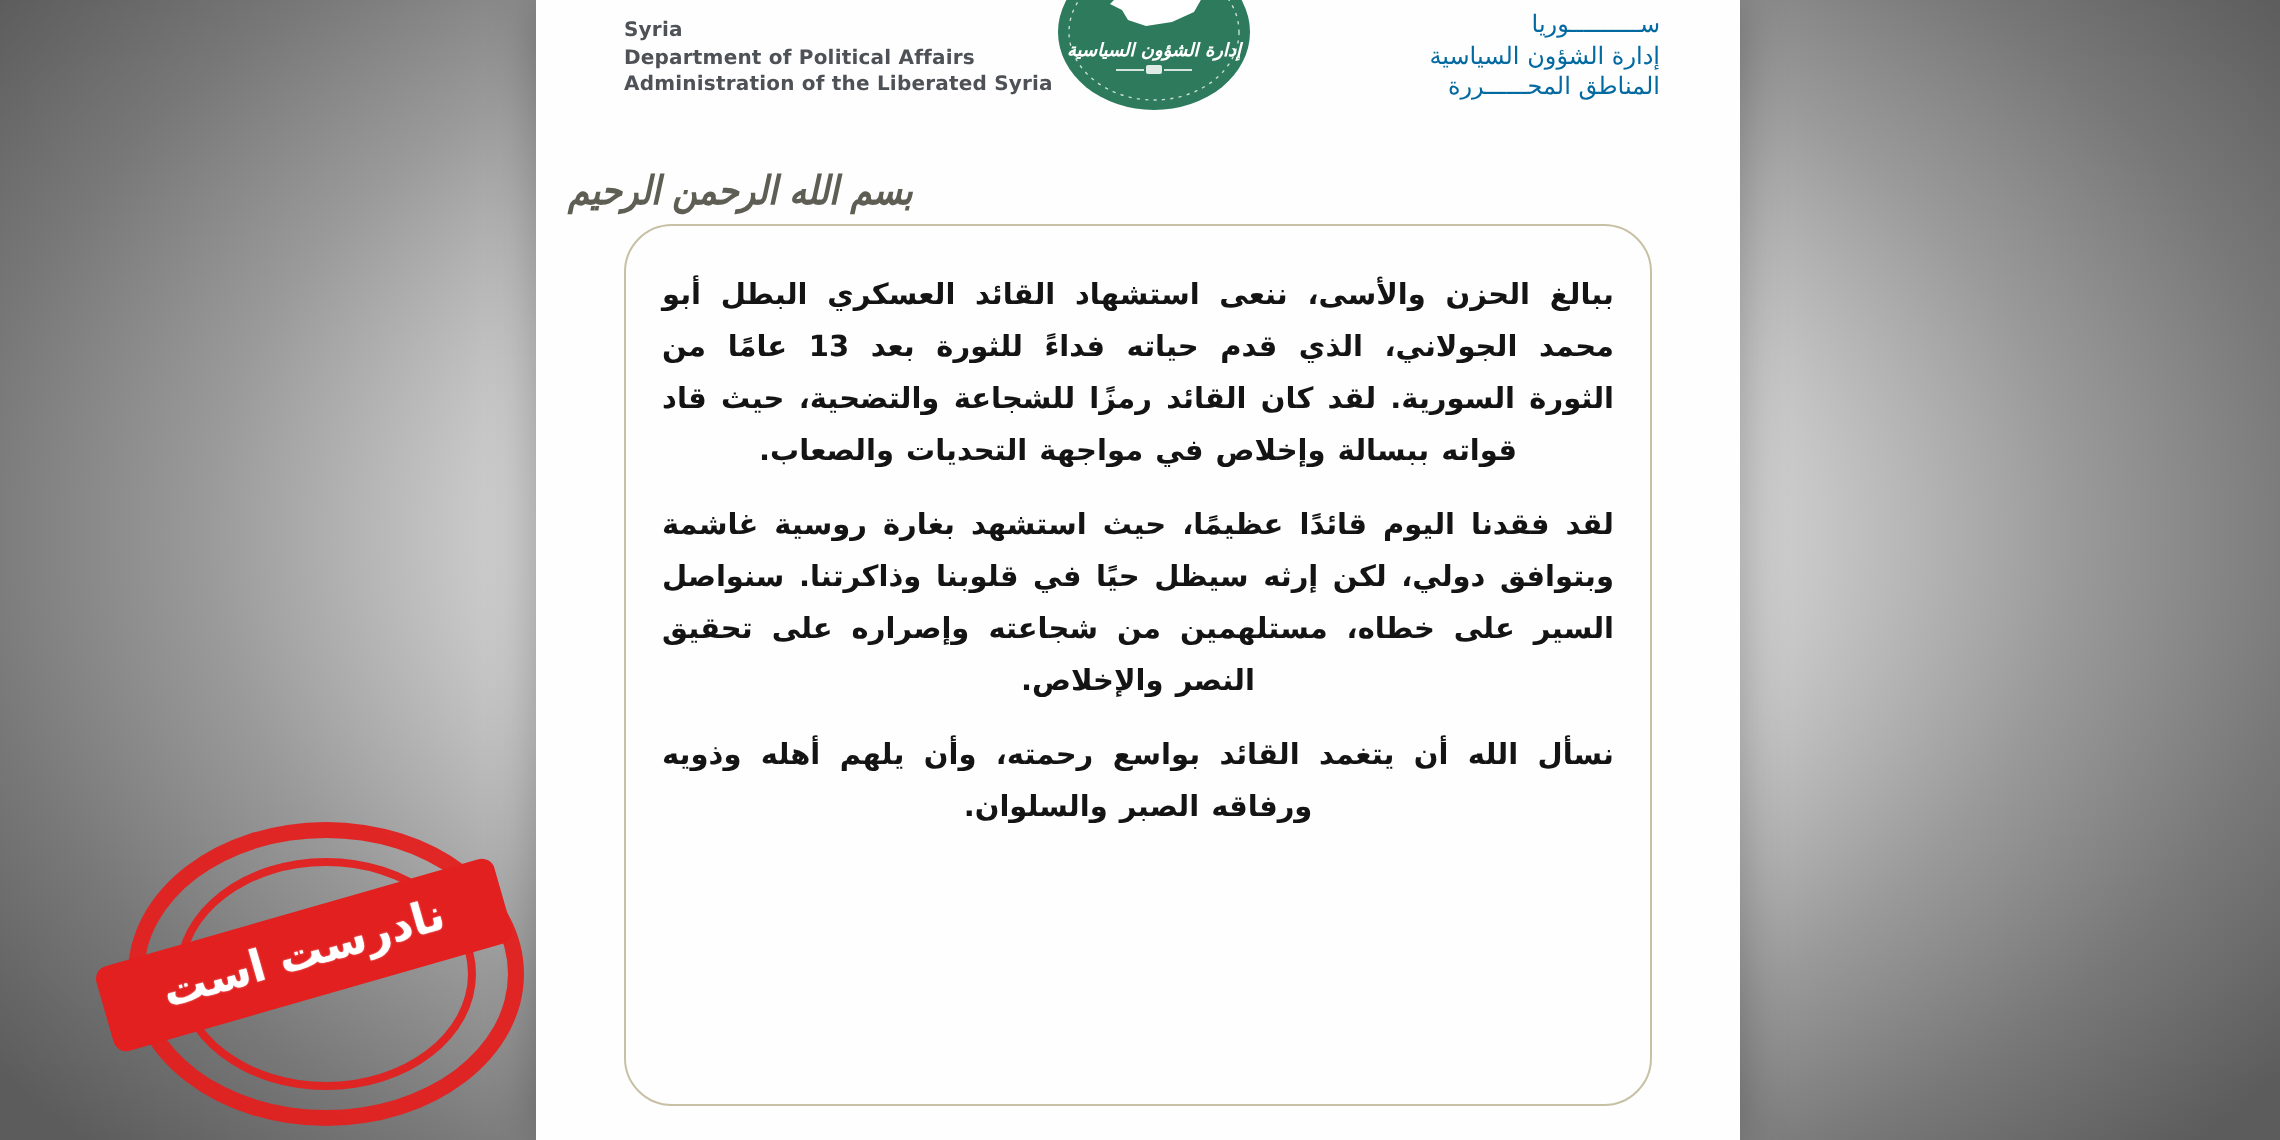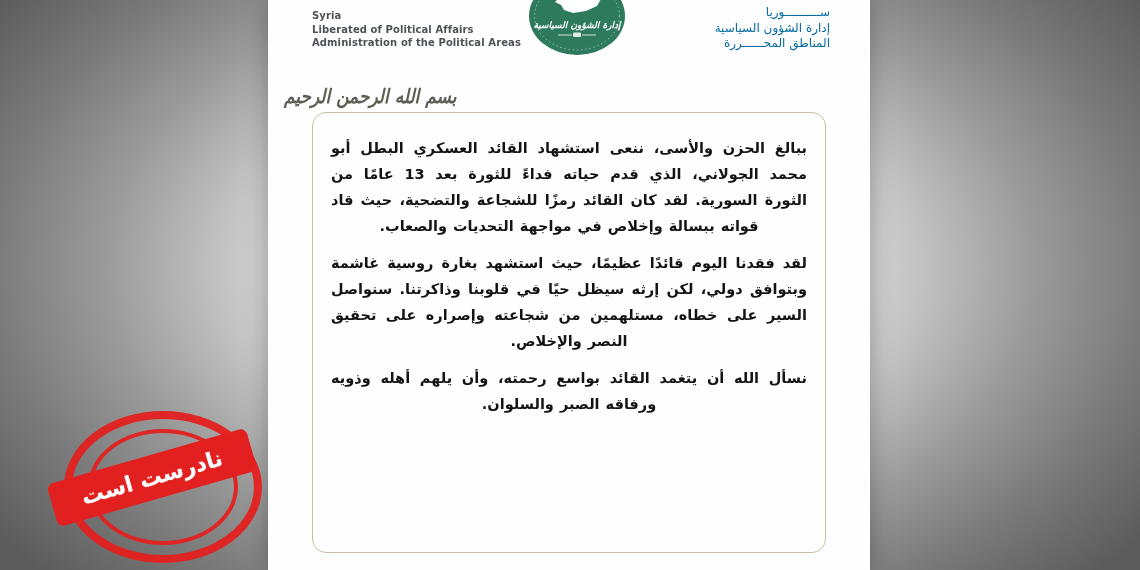--- a/index.html
+++ b/index.html
@@ -46,21 +46,21 @@
   .basmala span {
     display: inline-block; background: #fefefe; padding: 0 16px;
     direction: rtl; font-style: italic; font-weight: 600;
     font-size: 17px; color: #5e5e55; letter-spacing: 1px;
     transform: scaleY(1.15);
   }
 
   
   .body-box {
     position: absolute; left: 44px; top: 112px; width: 514px; height: 441px;
-    border: 1.6px solid #c7c0a4; border-radius: 14px;
+    border: 1.6px solid #c7c0a4; border-radius: 24px;
     background: #fefefe; z-index: 2;
     padding: 22px 18px 8px 18px;
   }
   .body-box p {
     direction: rtl; unicode-bidi: embed;
     text-align: justify; text-align-last: center;
     font-size: 14.5px; font-weight: 700; color: #141414;
     line-height: 26px; margin-bottom: 11px;
     word-spacing: 1px;
   }
@@ -92,22 +92,22 @@
 </style>
 </head>
 <body>
 
 <div class="stage">
 
   <div class="document">
 
     <div class="header-english">
       <div>Syria</div>
-      <div>Liberated of Political Affairs</div>
-      <div>Administration of the Political Areas</div>
+      <div>Department of Political Affairs</div>
+      <div>Administration of the Liberated Syria</div>
     </div>
 
     <div class="logo">
       <svg viewBox="0 0 98 80">
         <ellipse cx="49" cy="40" rx="48" ry="39" fill="#2d7a5c"></ellipse>
         <ellipse cx="49" cy="40" rx="42.5" ry="34" fill="none" stroke="#ffffff" stroke-width="0.7" stroke-dasharray="1.6 2.6" opacity="0.75"></ellipse>
 
         <path d="M31,22 L39,18 L47,17 L60,16 L70,18 L73,23 L69,30 L58,35 L45,37 L36,34 L33,29 L27,26 Z" fill="#ffffff"></path>
 
         <text x="49" y="52" text-anchor="middle" font-size="9" font-weight="bold" fill="#ffffff" font-style="italic">إدارة الشؤون السياسية</text>

